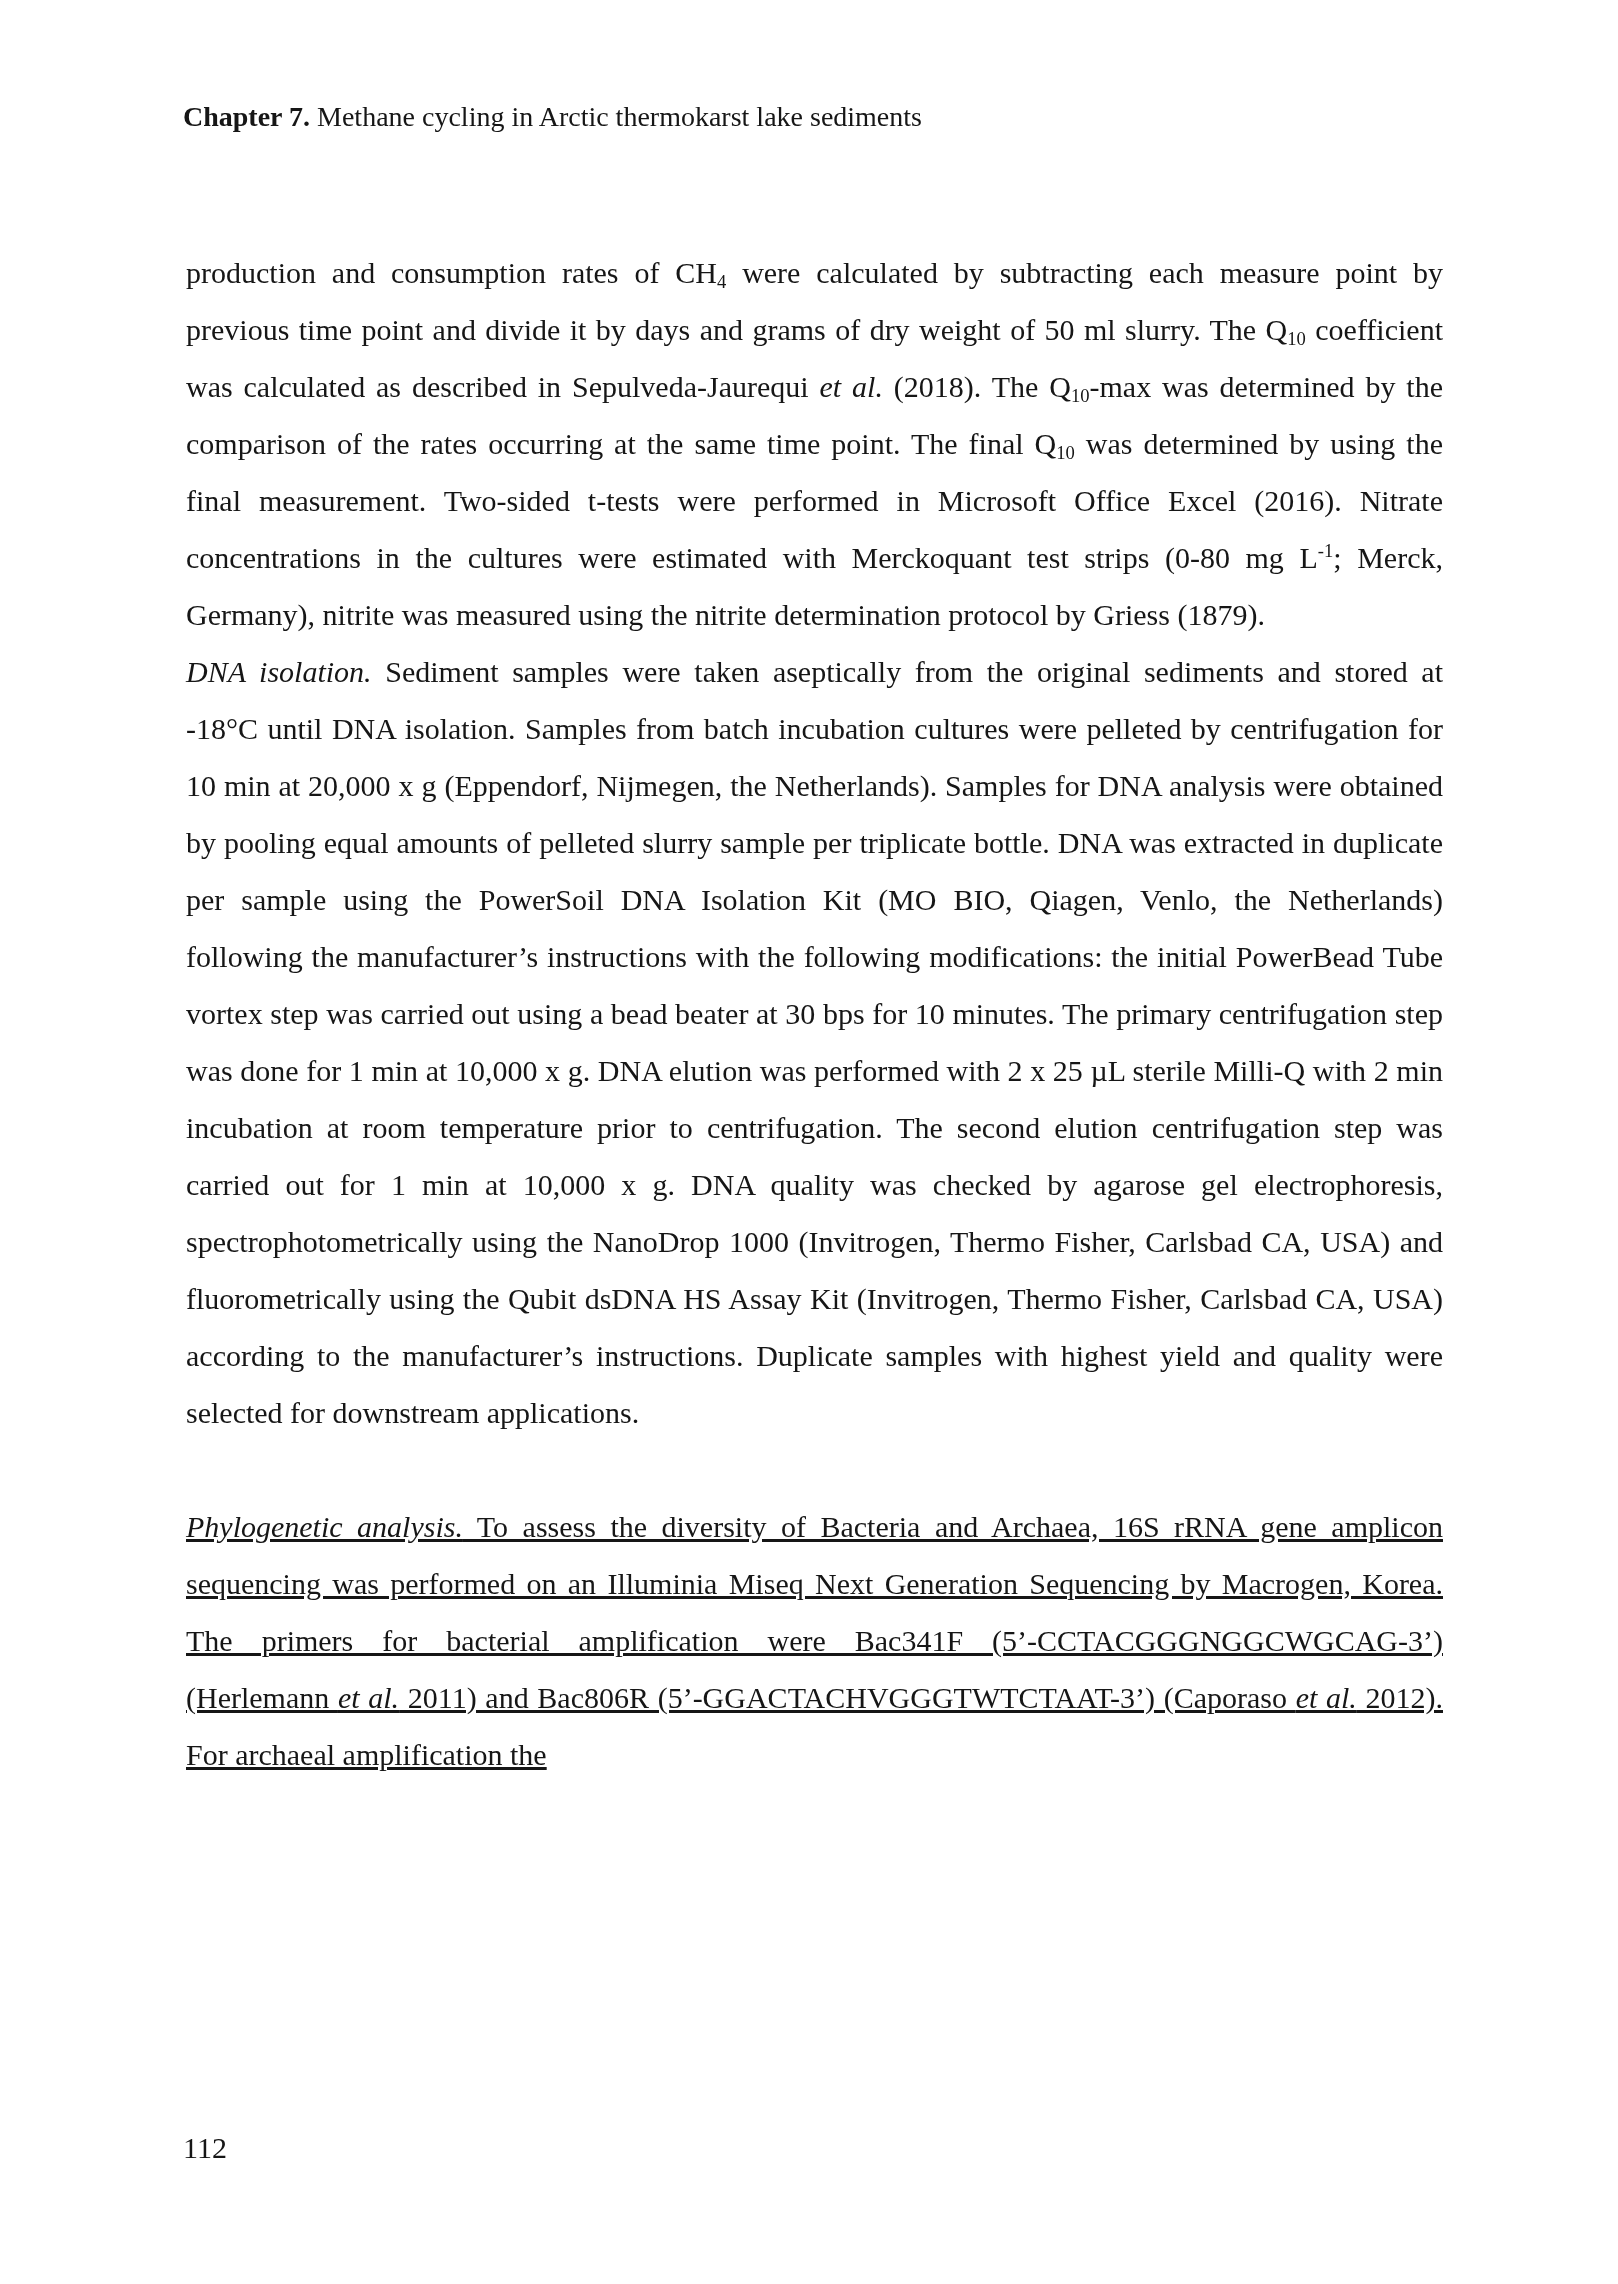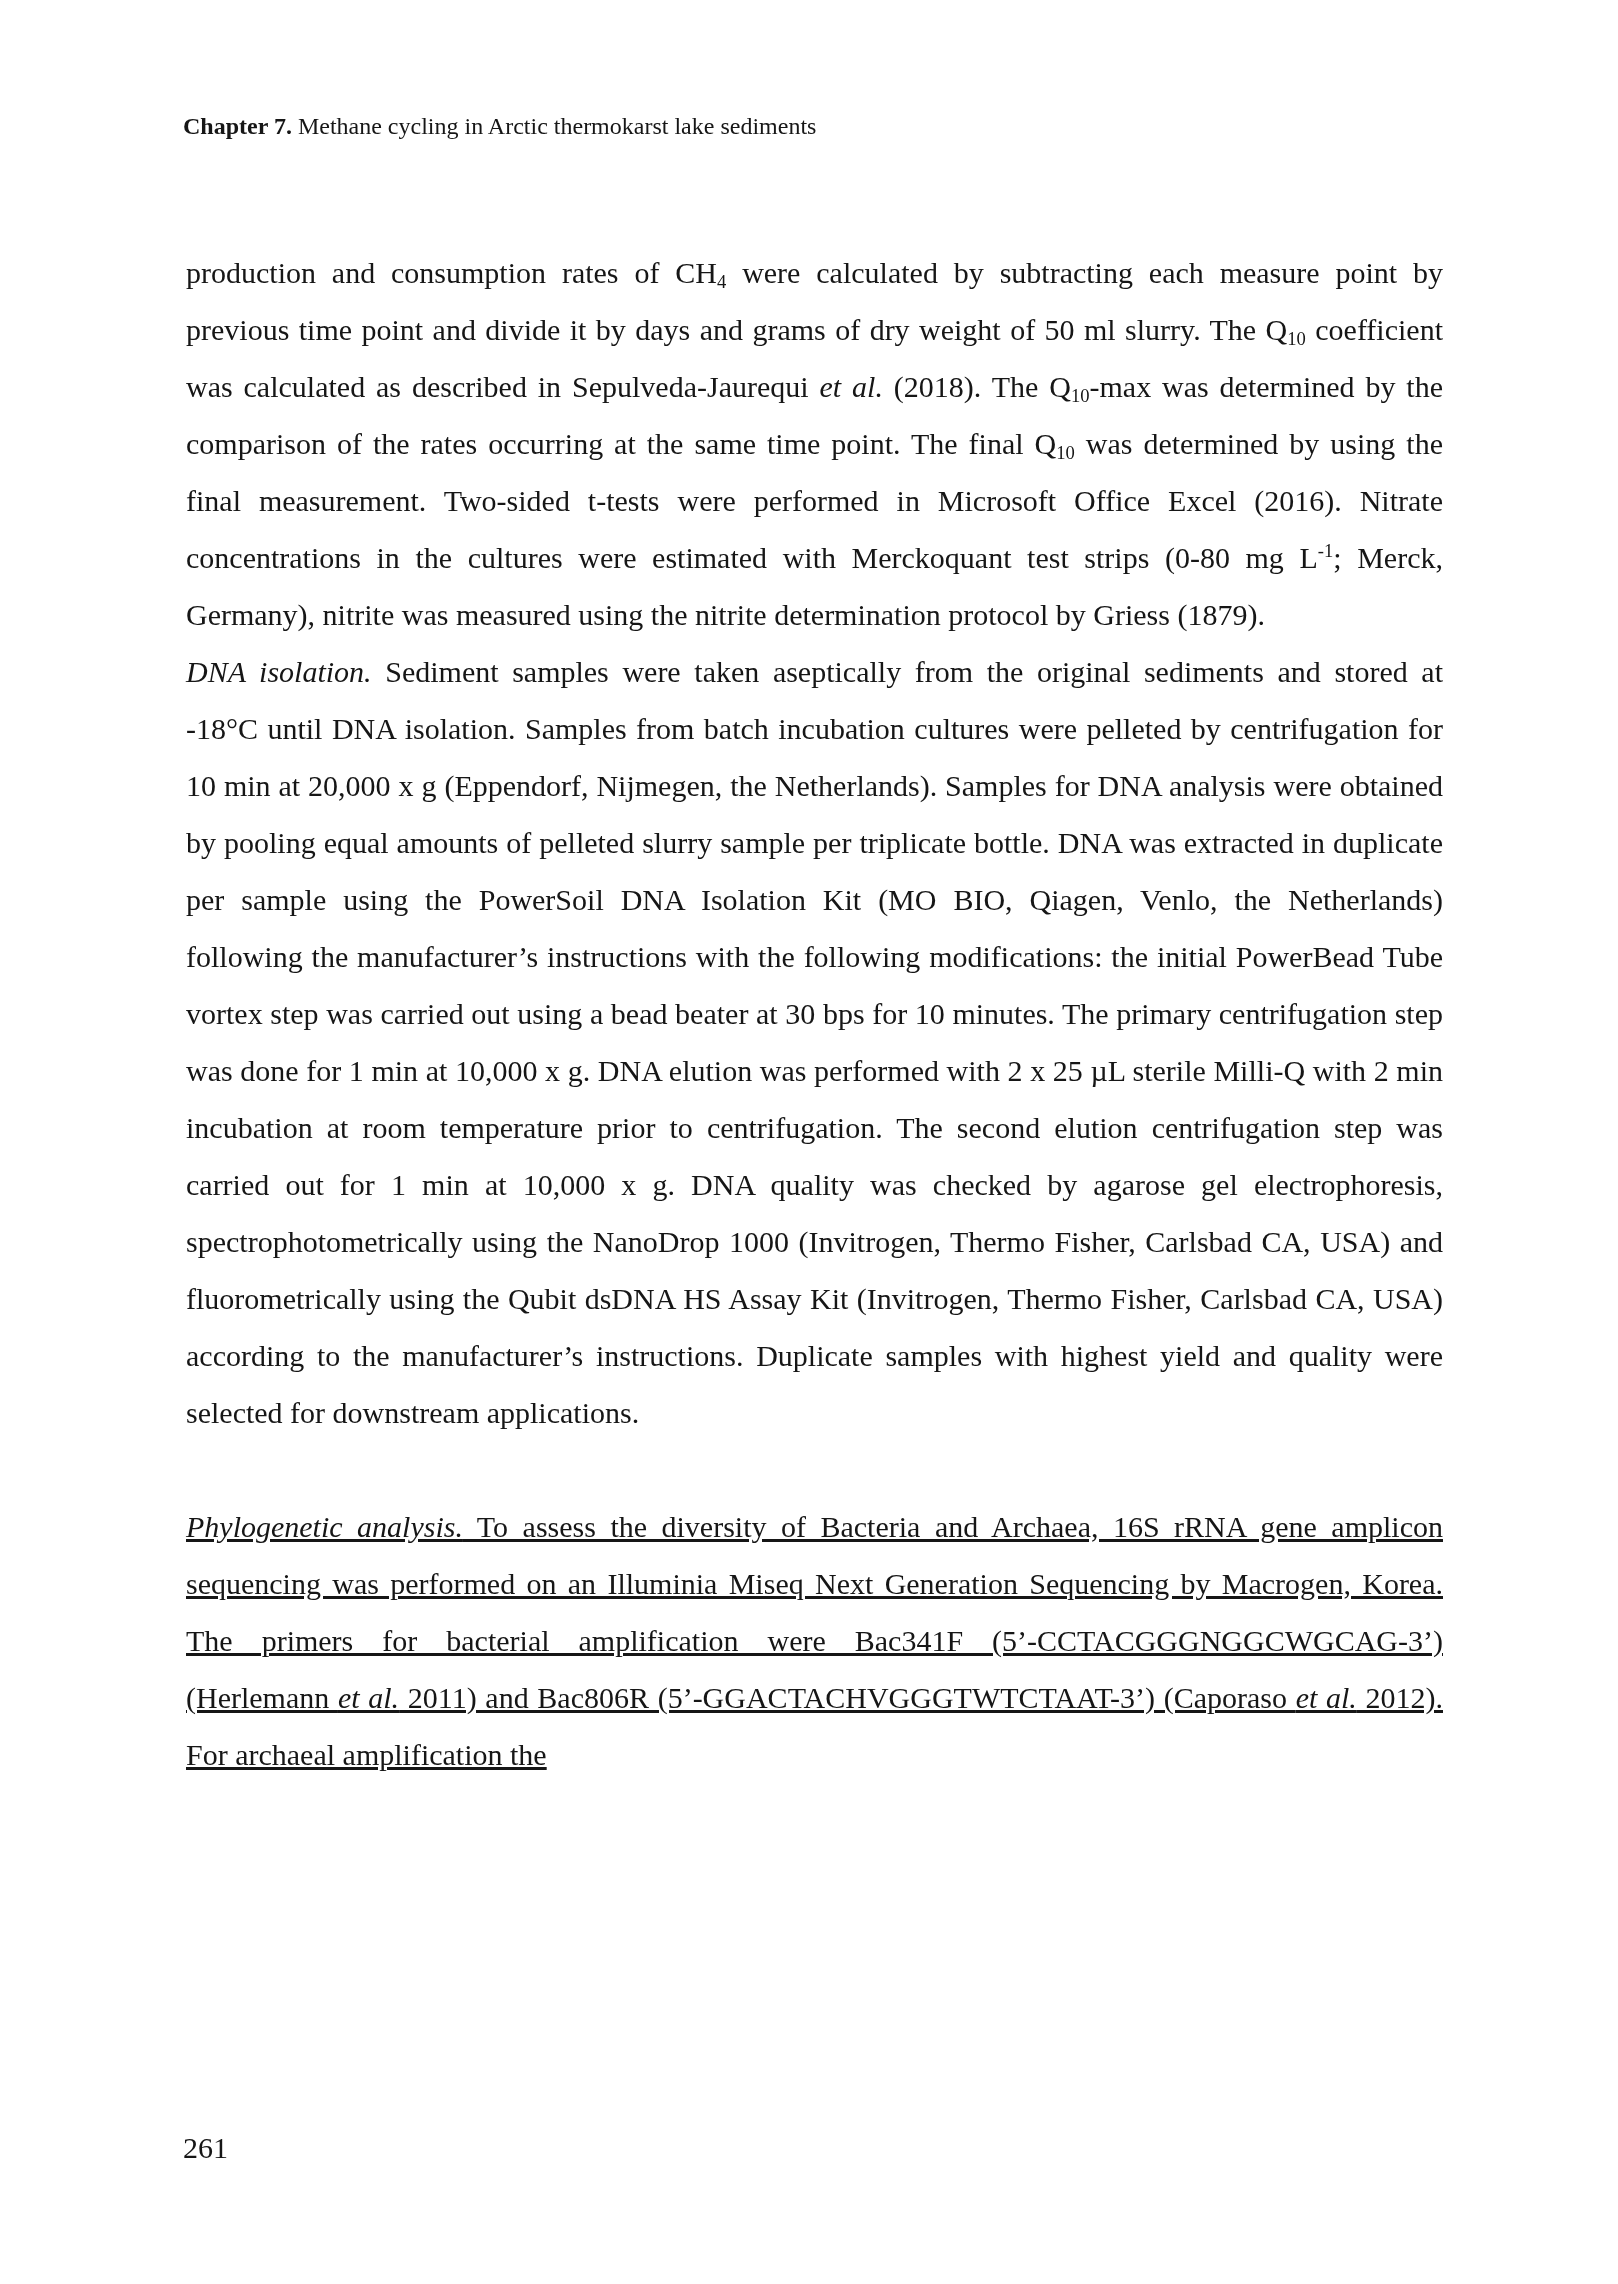--- a/index.html
+++ b/index.html
@@ -1,18 +1,18 @@
 <!DOCTYPE html>
 <html style="font-size:12px"><head>
 <meta charset="utf-8">
 <style>
   html, body { margin:0; padding:0; background:#ffffff; }
   body { width:1618px; height:2284px; position:relative; overflow:hidden;
          font-family:"Liberation Serif", "DejaVu Serif", serif; color:#161616; }
-  .running-head { position:absolute; left:183px; top:100px; font-size:24px; line-height:1.2;margin-top:12px; }
+  .running-head { position:absolute; left:183px; top:100px; font-size:28px; line-height:1.2; }
   .running-head b { font-weight:bold; }
   .body { position:absolute; left:186px; width:1257px; top:244px; font-size:30px; line-height:57px; }
   .para { text-align:justify; margin:0; }
   .para.gap { margin-top:57px;text-decoration:underline; }
   .heading { font-weight:bold; margin:0; margin-top:57px; }
   i { font-style:italic;margin-top:16px; }
   sub, sup { font-size:62%; line-height:0; }
   sub { vertical-align:-0.25em; }
   sup { vertical-align:0.6em; }
   .folio { position:absolute; left:183px; top:2131px; font-size:30px; }
@@ -27,14 +27,14 @@
 
 <div class="body">
   <p class="para"><span>production and consumption rates of CH</span><sub>4</sub><span> were calculated by subtracting each measure point by previous time point and divide it by days and grams of dry weight of 50 ml slurry. The Q</span><sub>10</sub><span> coefficient was calculated as described in Sepulveda-Jaurequi </span><i>et al.</i><span> (2018). The Q</span><sub>10</sub><span>-max was determined by the comparison of the rates occurring at the same time point. The final Q</span><sub>10</sub><span> was determined by using the final measurement. Two-sided t-tests were performed in Microsoft Office Excel (2016). Nitrate concentrations in the cultures were estimated with Merckoquant test strips (0-80 mg L</span><sup>-1</sup><span>; Merck, Germany), nitrite was measured using the nitrite determination protocol by Griess (1879).</span></p>
 
 
   <p class="para"><i>DNA isolation.</i><span> Sediment samples were taken aseptically from the original sediments and stored at -18°C until DNA isolation. Samples from batch incubation cultures were pelleted by centrifugation for 10 min at 20,000 x g (Eppendorf, Nijmegen, the Netherlands). Samples for DNA analysis were obtained by pooling equal amounts of pelleted slurry sample per triplicate bottle. DNA was extracted in duplicate per sample using the PowerSoil DNA Isolation Kit (MO BIO, Qiagen, Venlo, the Netherlands) following the manufacturer’s instructions with the following modifications: the initial PowerBead Tube vortex step was carried out using a bead beater at 30 bps for 10 minutes. The primary centrifugation step was done for 1 min at 10,000 x g. DNA elution was performed with 2 x 25 µL sterile Milli-Q with 2 min incubation at room temperature prior to centrifugation. The second elution centrifugation step was carried out for 1 min at 10,000 x g. DNA quality was checked by agarose gel electrophoresis, spectrophotometrically using the NanoDrop 1000 (Invitrogen, Thermo Fisher, Carlsbad CA, USA) and fluorometrically using the Qubit dsDNA HS Assay Kit (Invitrogen, Thermo Fisher, Carlsbad CA, USA) according to the manufacturer’s instructions. Duplicate samples with highest yield and quality were selected for downstream applications.</span></p>
 
   <p class="para gap"><i>Phylogenetic analysis.</i><span> To assess the diversity of Bacteria and Archaea, 16S rRNA gene amplicon sequencing was performed on an Illuminia Miseq Next Generation Sequencing by Macrogen, Korea. The primers for bacterial amplification were Bac341F (5’-CCTACGGGNGGCWGCAG-3’) (Herlemann </span><i>et al.</i><span> 2011) and Bac806R (5’-GGACTACHVGGGTWTCTAAT-3’) (Caporaso </span><i>et al.</i><span> 2012). For archaeal amplification the</span></p>
 </div>
 
-<div class="folio">261</div>
+<div class="folio">112</div>
 
 
 </body></html>

